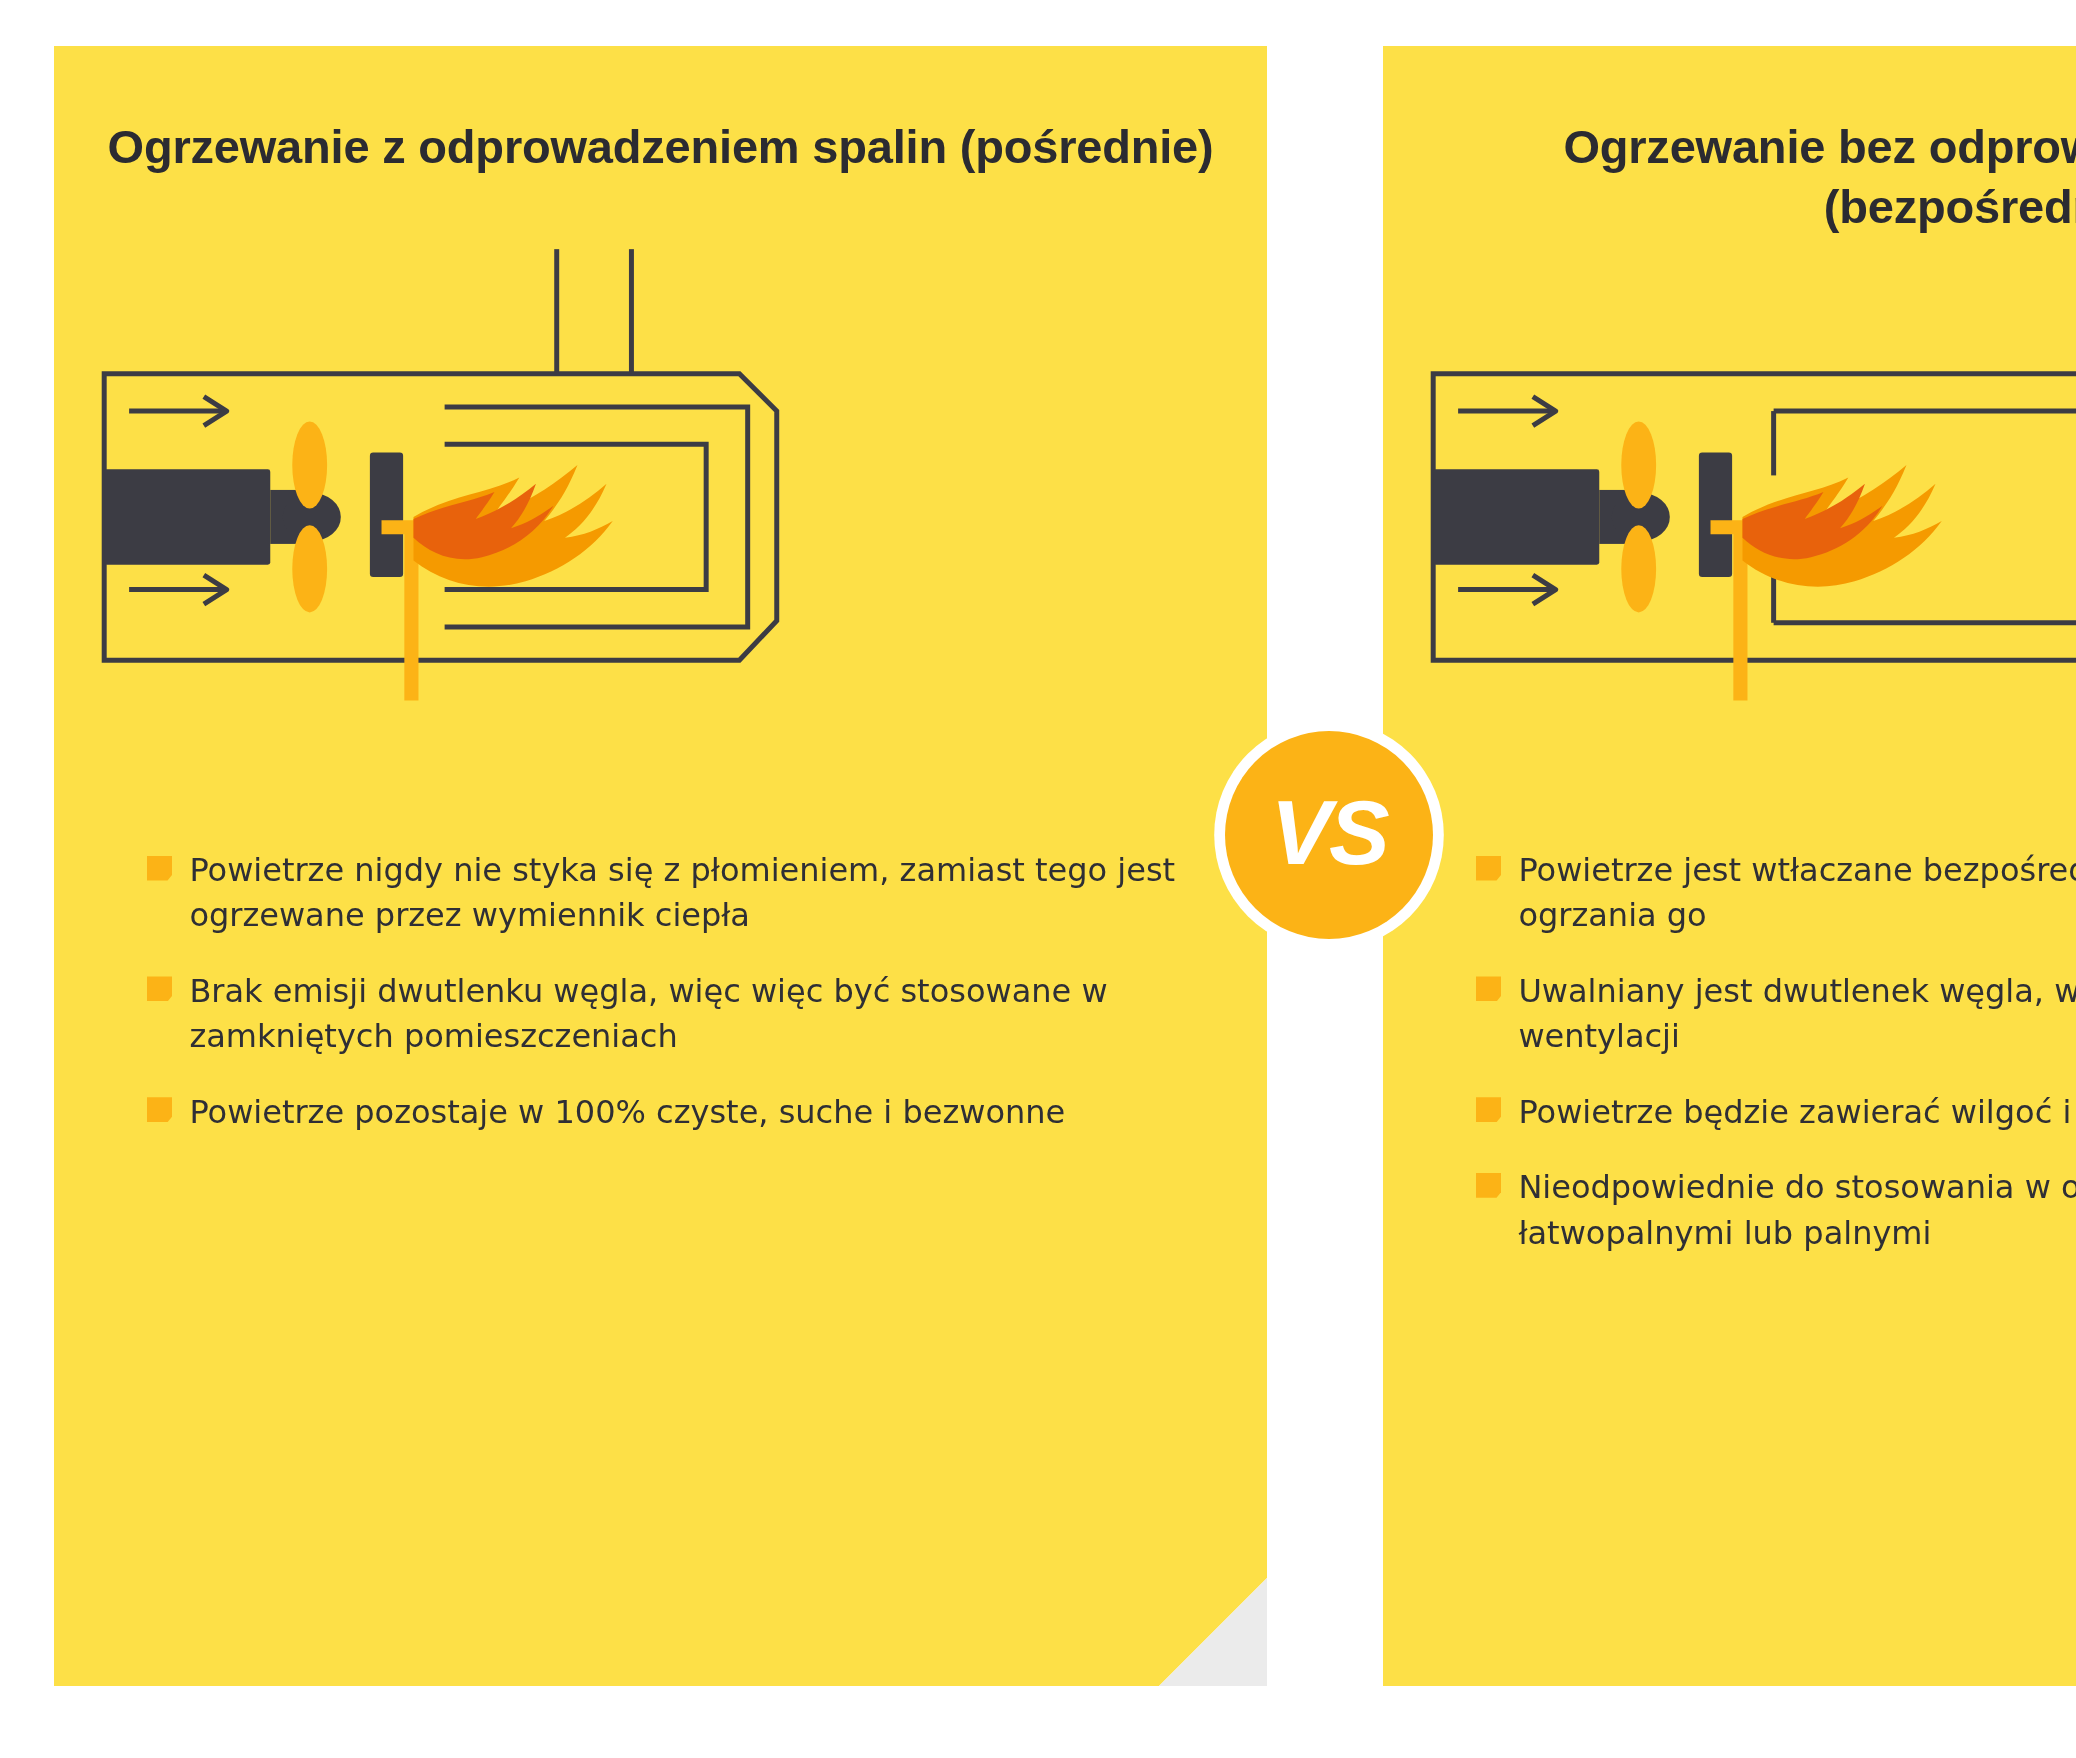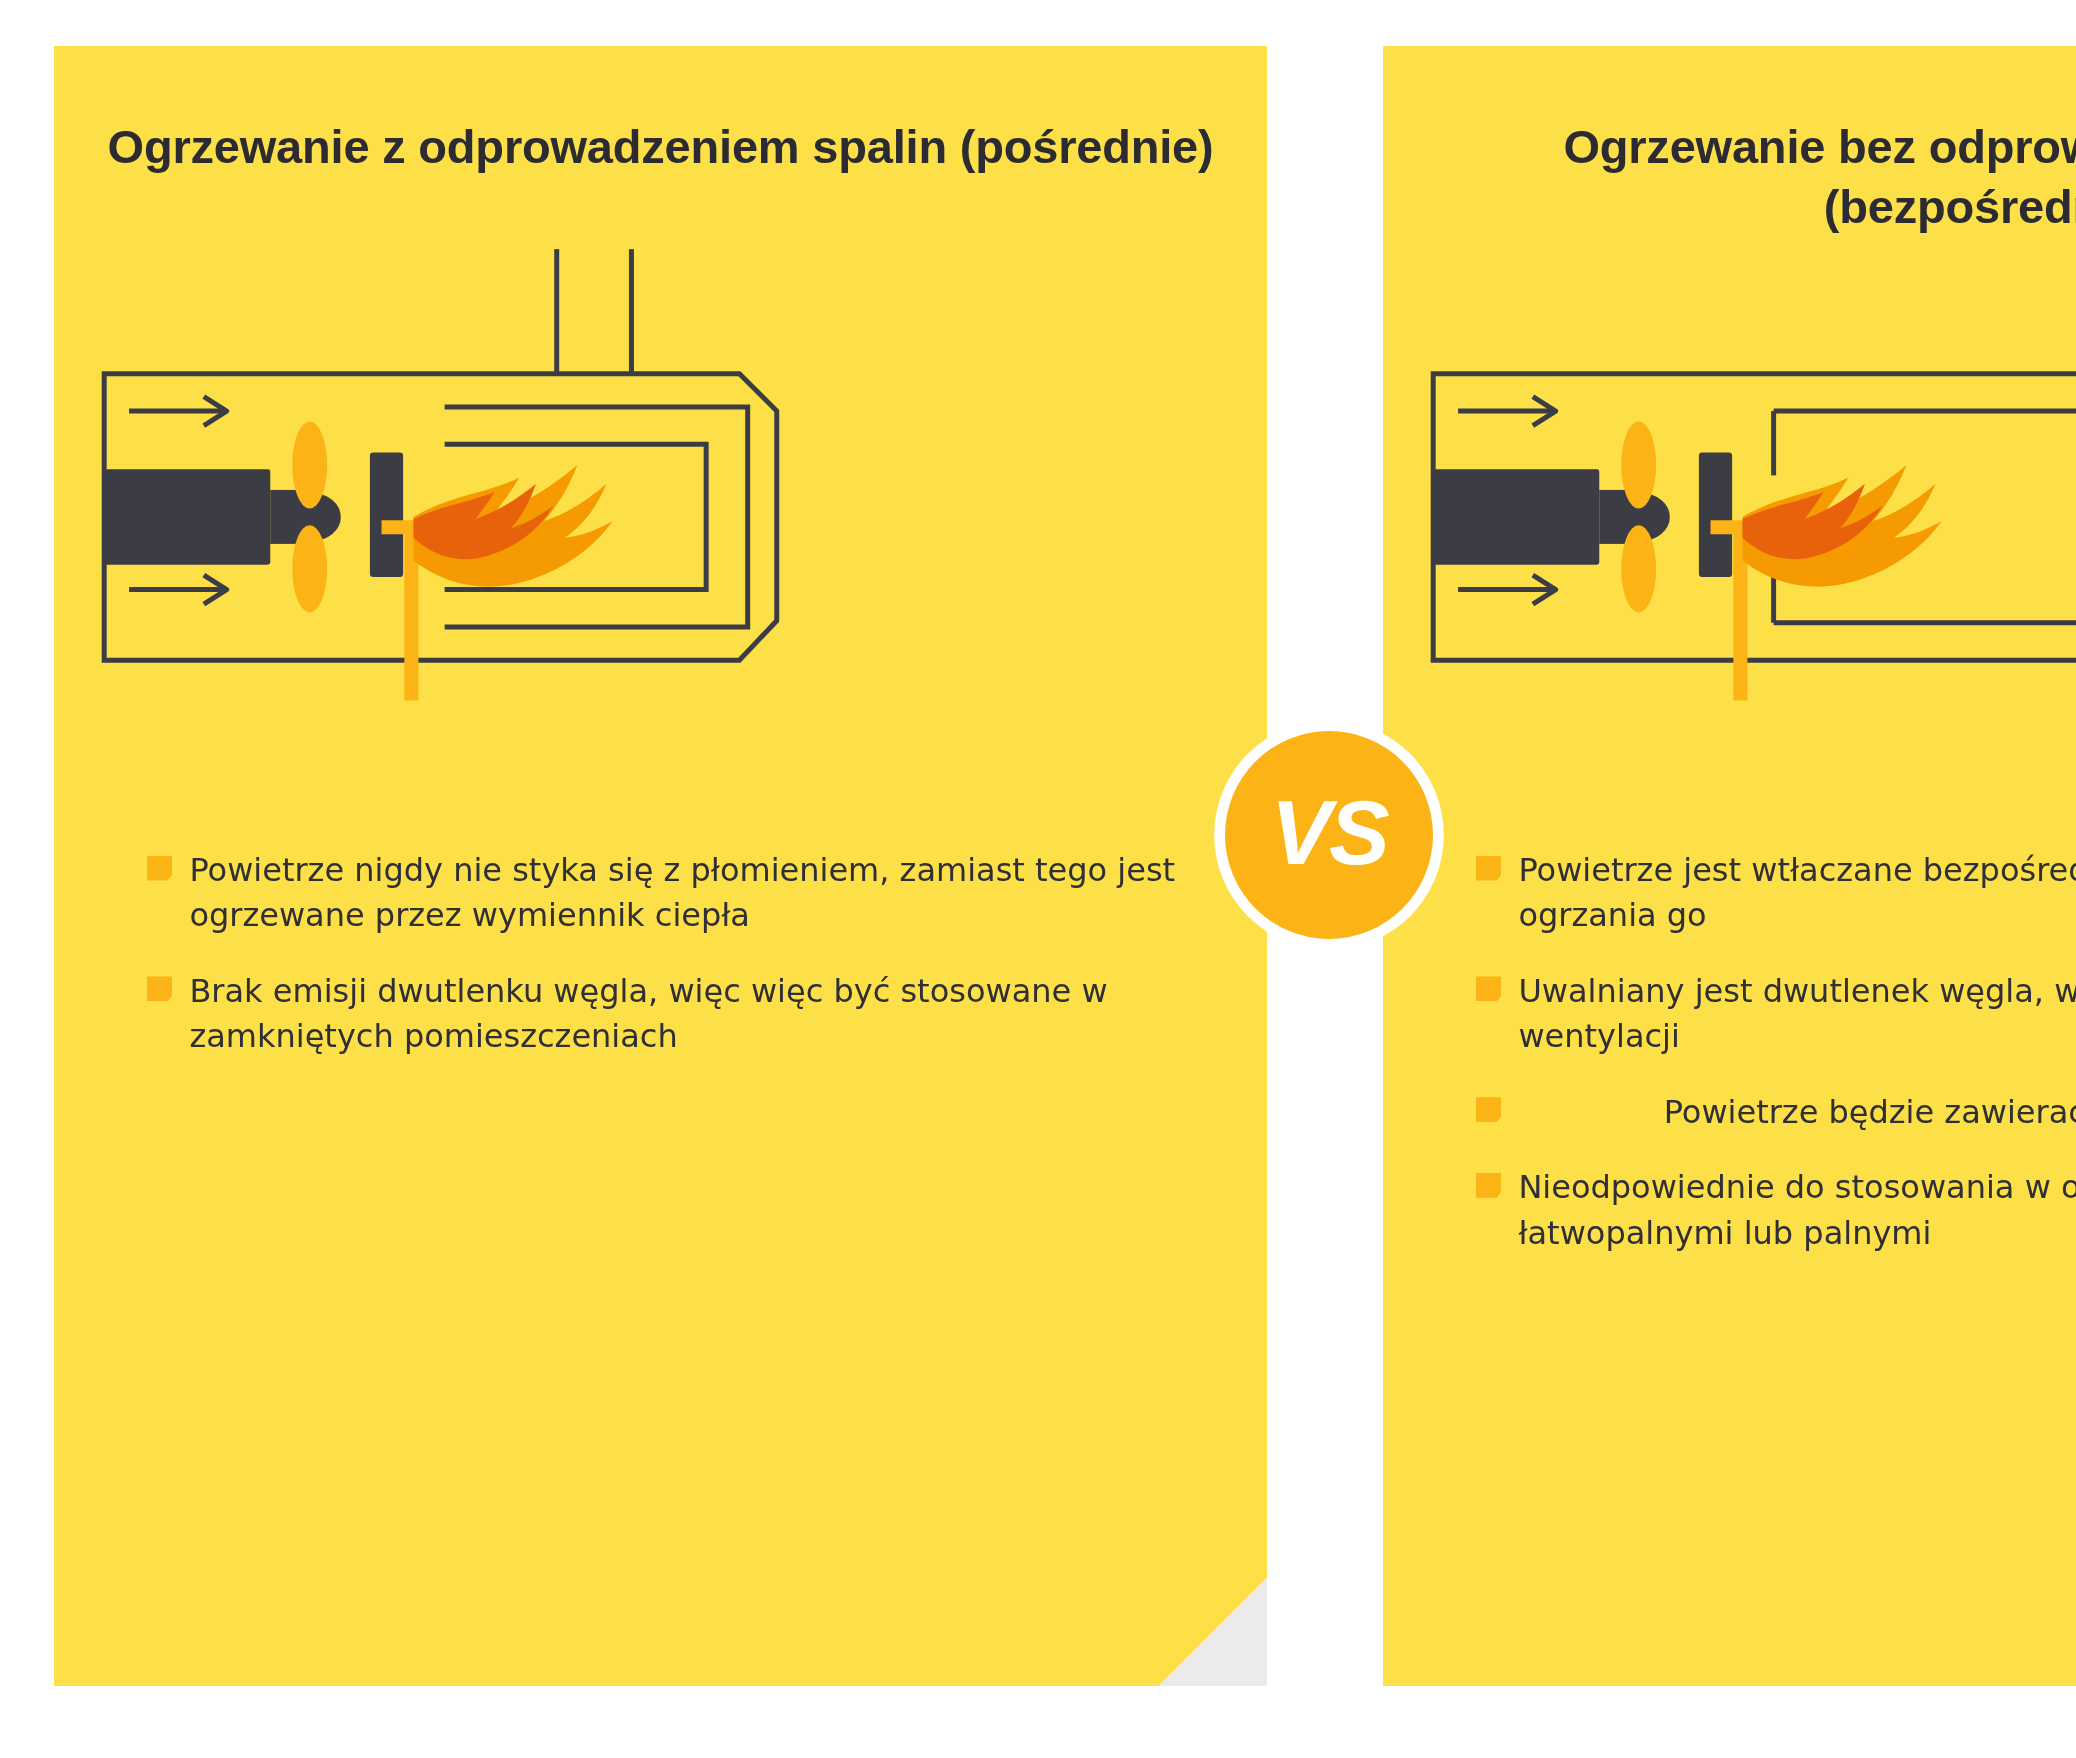--- a/index.html
+++ b/index.html
@@ -81,21 +81,20 @@
     position: absolute;
     left: 93px;
     right: 73px;
     top: 802px;
   }
   .bullet {
     position: relative;
     display: flex;
     align-items: flex-start;
     margin-bottom: 30px;
-    justify-content: space-between;
   }
   .bullet-marker {
     flex: 0 0 auto;
     width: 25px;
     height: 25px;
     margin-top: 7.5px;
     margin-right: 17.4px;
     background: #fcb316;
     clip-path: polygon(0 0, 100% 0, 100% 78%, 82% 100%, 0 100%);
   }
@@ -192,20 +191,24 @@
 
     <div class="bullets">
       <div class="bullet">
         <span class="bullet-marker"></span>
         <span class="bullet-text">Powietrze nigdy nie styka się z płomieniem, zamiast tego jest ogrzewane przez wymiennik ciepła</span>
       </div>
       <div class="bullet">
         <span class="bullet-marker"></span>
         <span class="bullet-text">Brak emisji dwutlenku węgla, więc więc być stosowane w zamkniętych pomieszczeniach</span>
       </div>
+      <div class="bullet">
+        <span class="bullet-marker"></span>
+        <span class="bullet-text">Powietrze pozostaje w 100% czyste, suche i bezwonne</span>
+      </div>
     </div>
   </div>
 
   <div class="card right">
 
     <div class="card-title">Ogrzewanie bez odprowadzenia spalin (bezpośrednie)</div>
 
     <div class="diagram">
       <svg viewBox="0 0 2800 1320" xmlns="http://www.w3.org/2000/svg">
 

